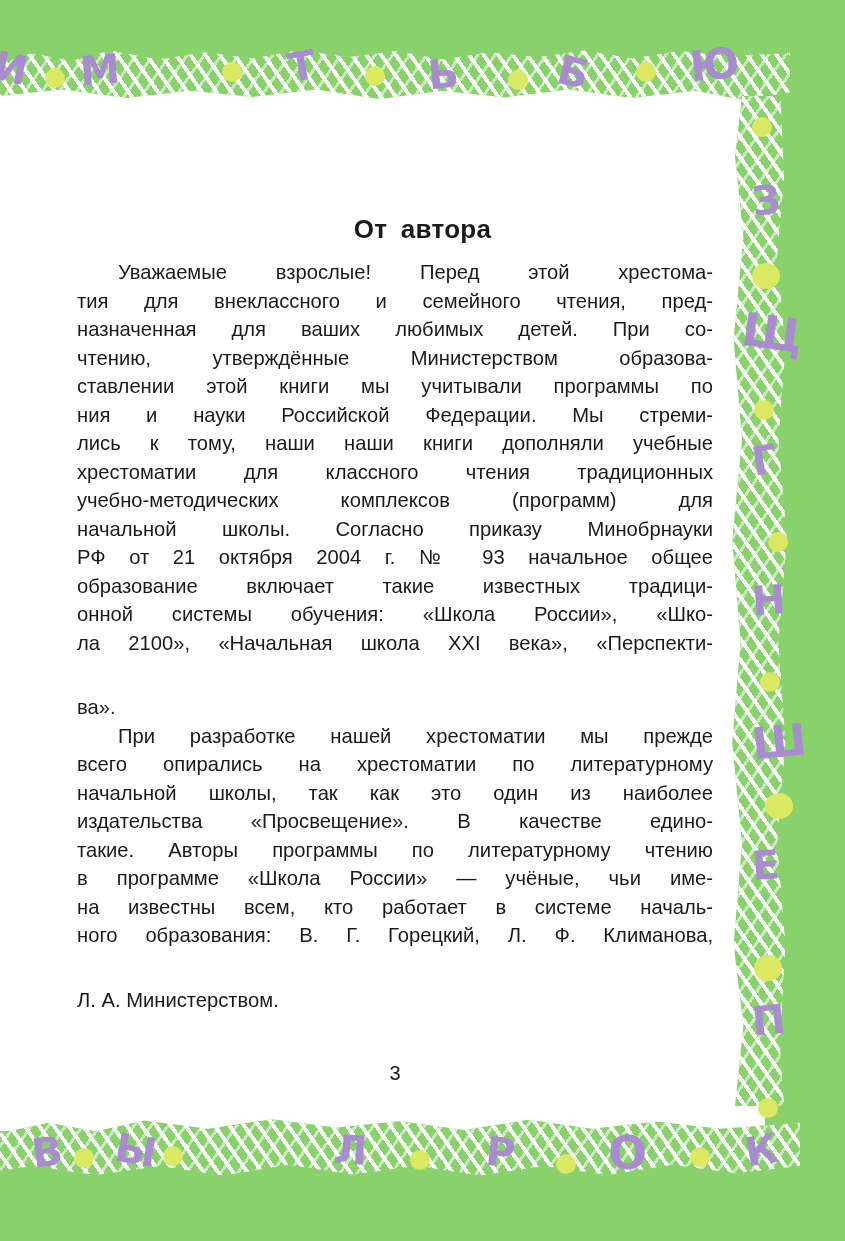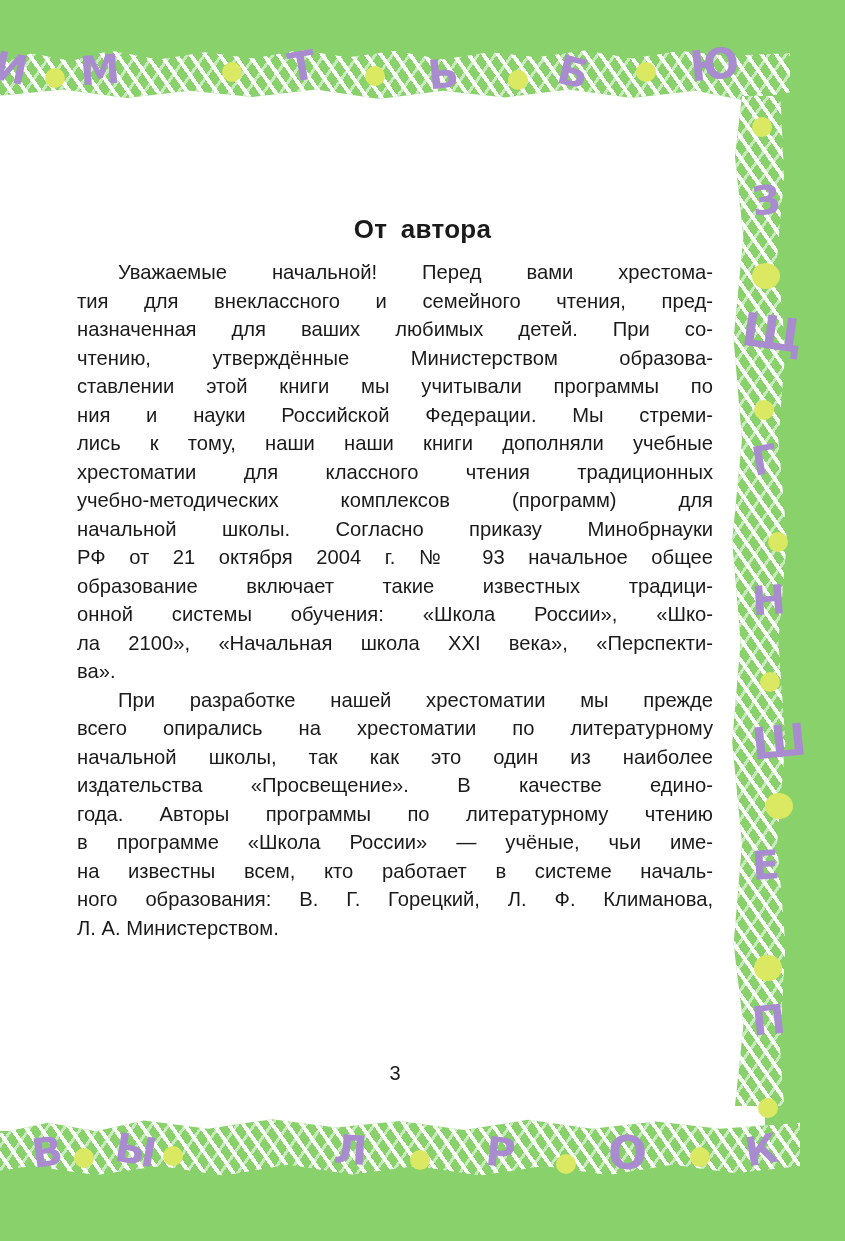--- a/index.html
+++ b/index.html
@@ -100,21 +100,21 @@
       color: #1a1a1a;
     }
     .line {
       display: block;
       white-space: nowrap;
       text-align: justify;
       text-align-last: justify;
       height: 28.5px;
     }
     .line.indent { padding-left: 41px; }
-    .line.last { text-align-last: left; }
+    .line.last { text-align-last: left; margin-top: 36px; }
     .page-number {
       position: absolute;
       left: 0; top: 1062px;
       width: 790px;
       text-align: center;
       font-family: "Liberation Sans", sans-serif;
       font-size: 20px;
       color: #1a1a1a;
     }
   </style>
@@ -167,42 +167,42 @@
   <span class="letter" style="left:486px;top:1132px;transform:rotate(6deg);">Р</span>
   <div class="dot" style="left:556px;top:1154px;"></div>
   <span class="letter" style="left:608px;top:1130px;font-size:46px;">О</span>
   <div class="dot" style="left:690px;top:1147px;"></div>
   <span class="letter" style="left:745px;top:1130px;transform:rotate(-10deg);">К</span>
 
   <h1 class="title">От автора</h1>
 
   <div class="body-text">
     <div>
-      <span class="line indent">Уважаемые начальной! Перед вами хрестома-</span>
+      <span class="line indent">Уважаемые взрослые! Перед этой хрестома-</span>
       <span class="line">тия для внеклассного и семейного чтения, пред-</span>
       <span class="line">назначенная для ваших любимых детей. При со-</span>
       <span class="line">чтению, утверждённые Министерством образова-</span>
       <span class="line">ставлении этой книги мы учитывали программы по</span>
       <span class="line">ния и науки Российской Федерации. Мы стреми-</span>
       <span class="line">лись к тому, наши наши книги дополняли учебные</span>
       <span class="line">хрестоматии для классного чтения традиционных</span>
       <span class="line">учебно-методических комплексов (программ) для</span>
       <span class="line">начальной школы. Согласно приказу Минобрнауки</span>
       <span class="line">РФ от 21 октября 2004 г. № 93 начальное общее</span>
       <span class="line">образование включает такие известных традици-</span>
       <span class="line">онной системы обучения: «Школа России», «Шко-</span>
       <span class="line">ла 2100», «Начальная школа XXI века», «Перспекти-</span>
       <span class="line last">ва».</span>
     </div>
     <div>
       <span class="line indent">При разработке нашей хрестоматии мы прежде</span>
       <span class="line">всего опирались на хрестоматии по литературному</span>
       <span class="line">начальной школы, так как это один из наиболее</span>
       <span class="line">издательства «Просвещение». В качестве едино-</span>
-      <span class="line">года. Авторы программы по литературному чтению</span>
+      <span class="line">такие. Авторы программы по литературному чтению</span>
       <span class="line">в программе «Школа России» — учёные, чьи име-</span>
       <span class="line">на известны всем, кто работает в системе началь-</span>
       <span class="line">ного образования: В. Г. Горецкий, Л. Ф. Климанова,</span>
       <span class="line last">Л. А. Министерством.</span>
     </div>
   </div>
 
   <div class="page-number">3</div>
 </div>
 

